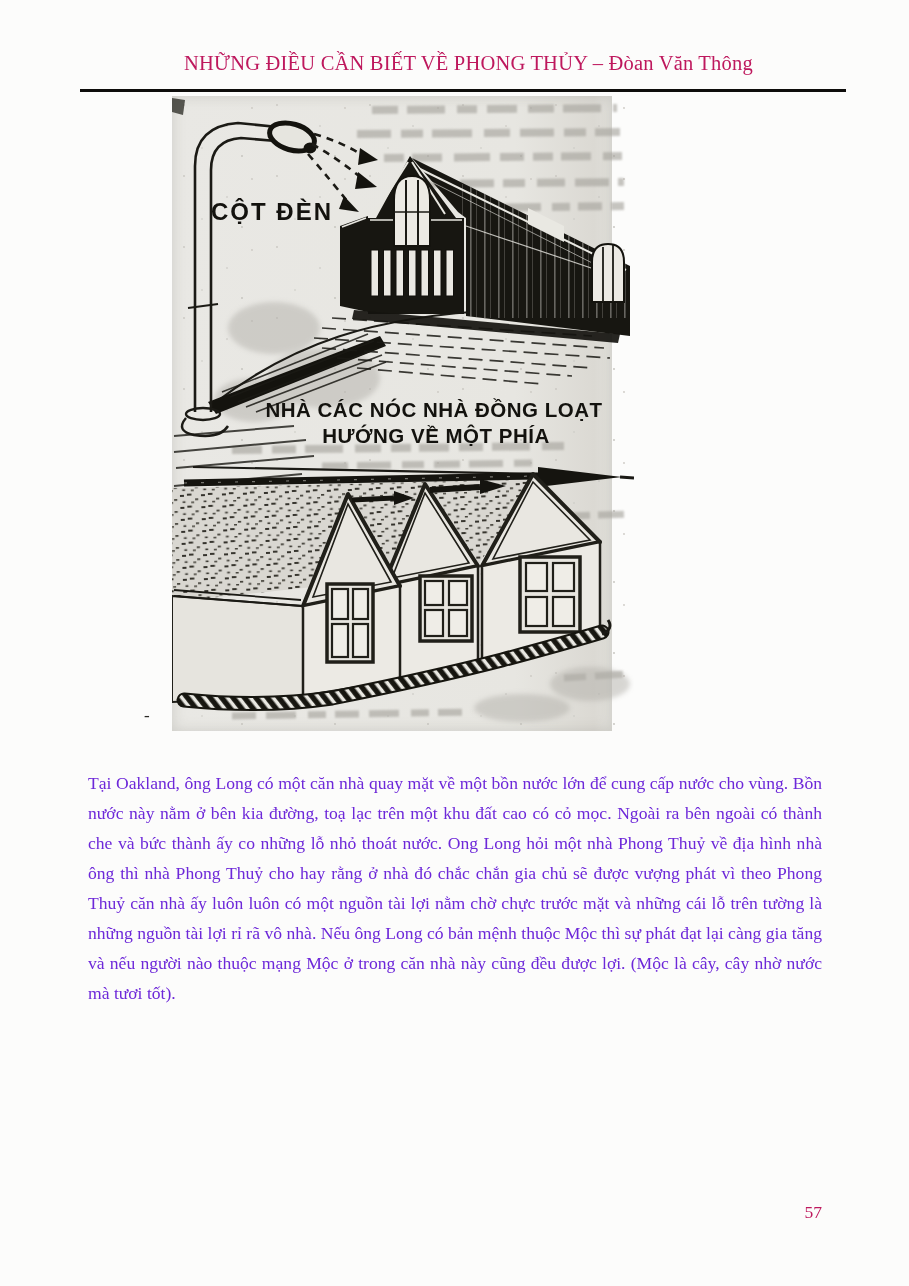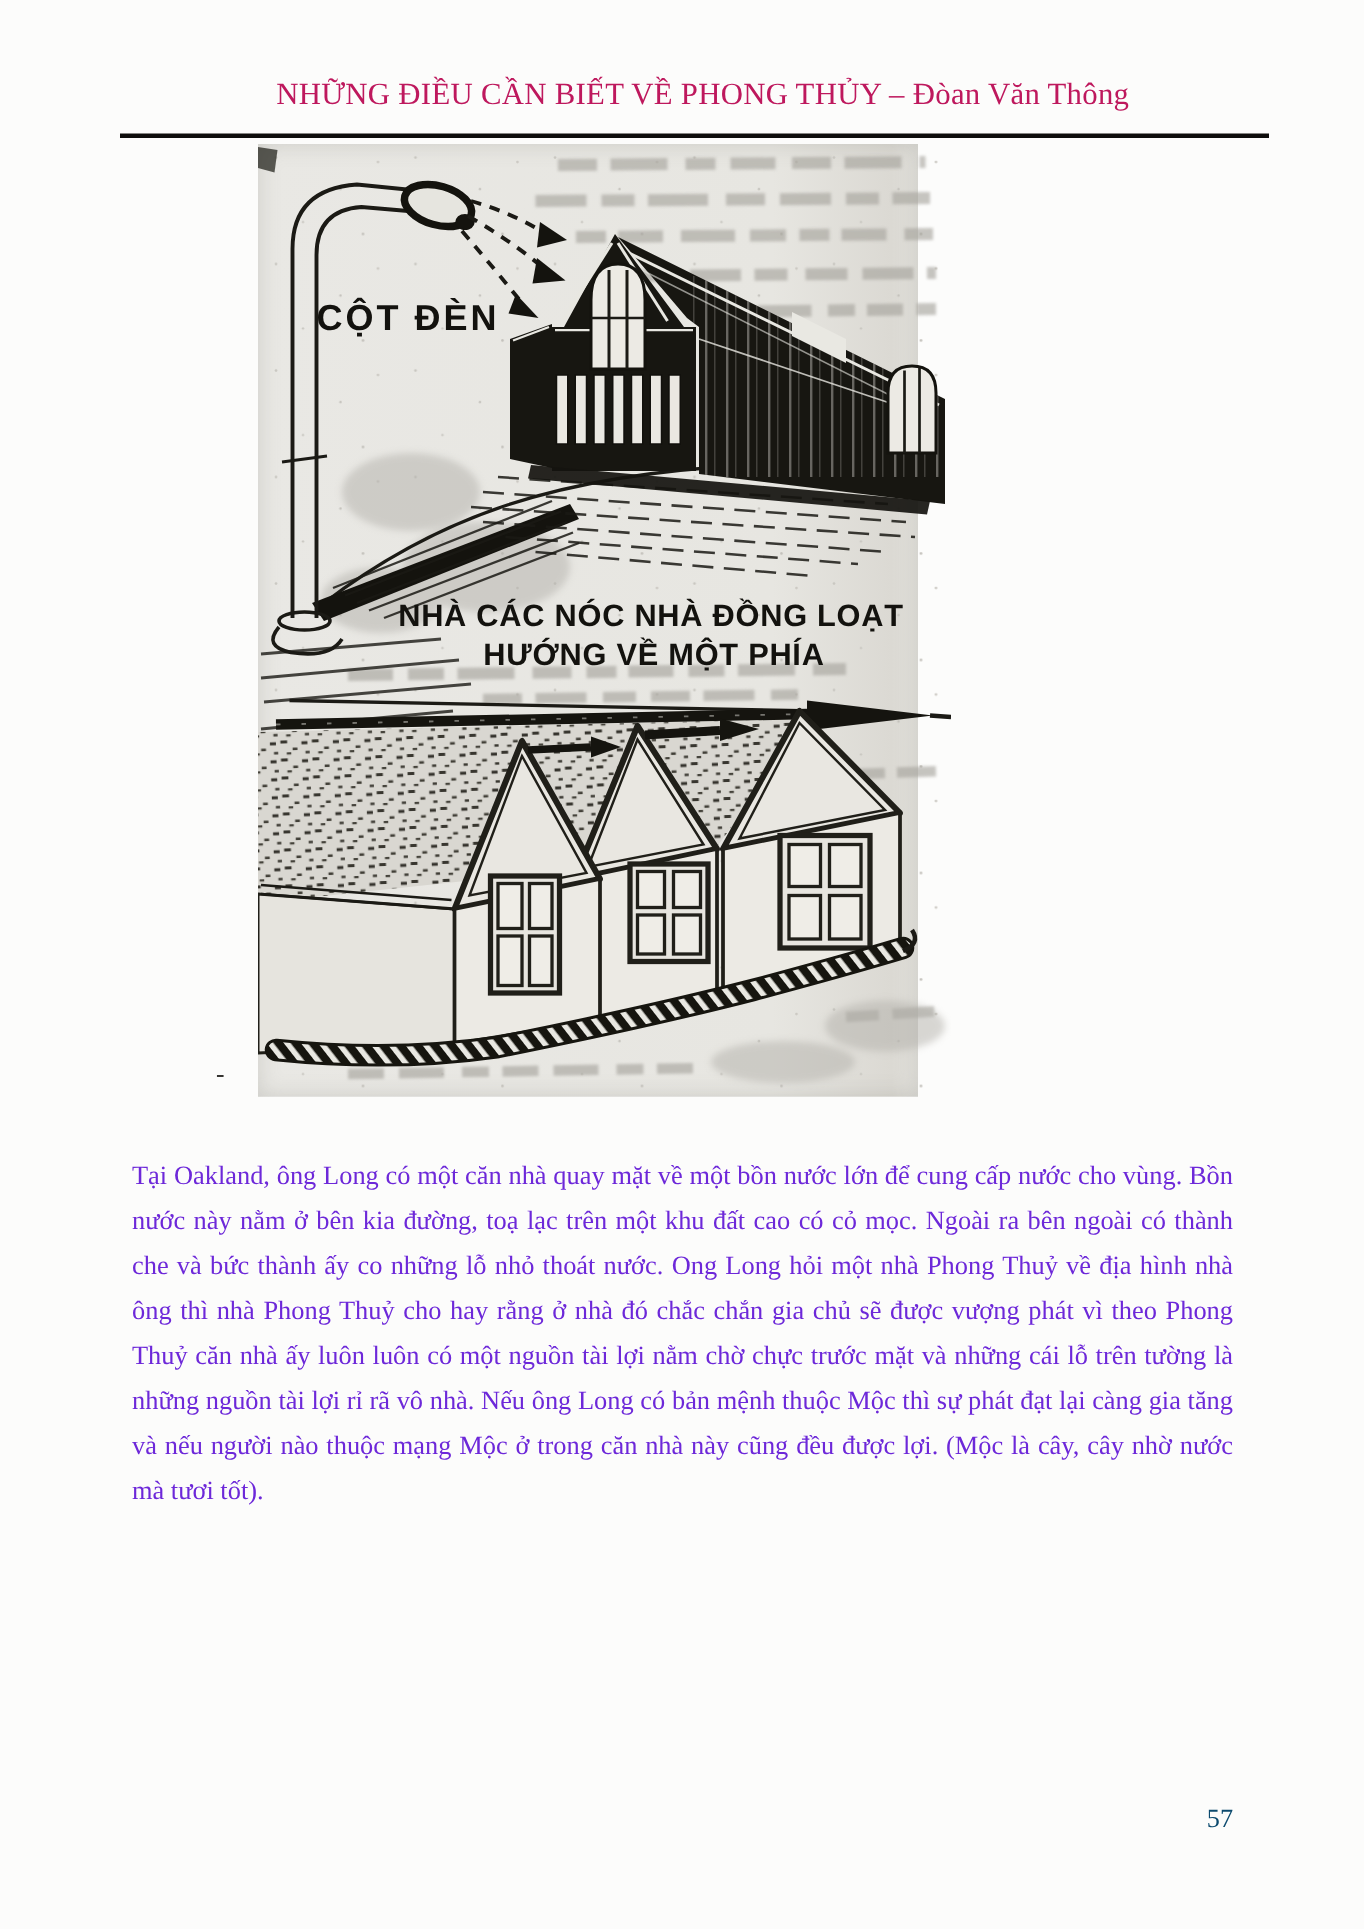--- a/index.html
+++ b/index.html
@@ -36,21 +36,21 @@
   }
   .body-text{
     position:absolute;left:88px;top:768px;width:734px;
     margin:0;
     font-size:17.6px;line-height:30px;
     text-align:justify;
     color:#6d28d9;
   }
   .page-number{
     position:absolute;left:760px;top:1202px;width:62px;
-    text-align:right;font-size:17.5px;color:#0c4a6e;
+    text-align:right;font-size:17.5px;color:#be185d;
   }
   
   .ink{stroke:#1b1a15;fill:none;}
   .caption-t{font-family:"Liberation Sans", sans-serif;font-weight:700;fill:#13120e;}
 </style>
 </head>
 <body>
 
 <div class="page">
 

